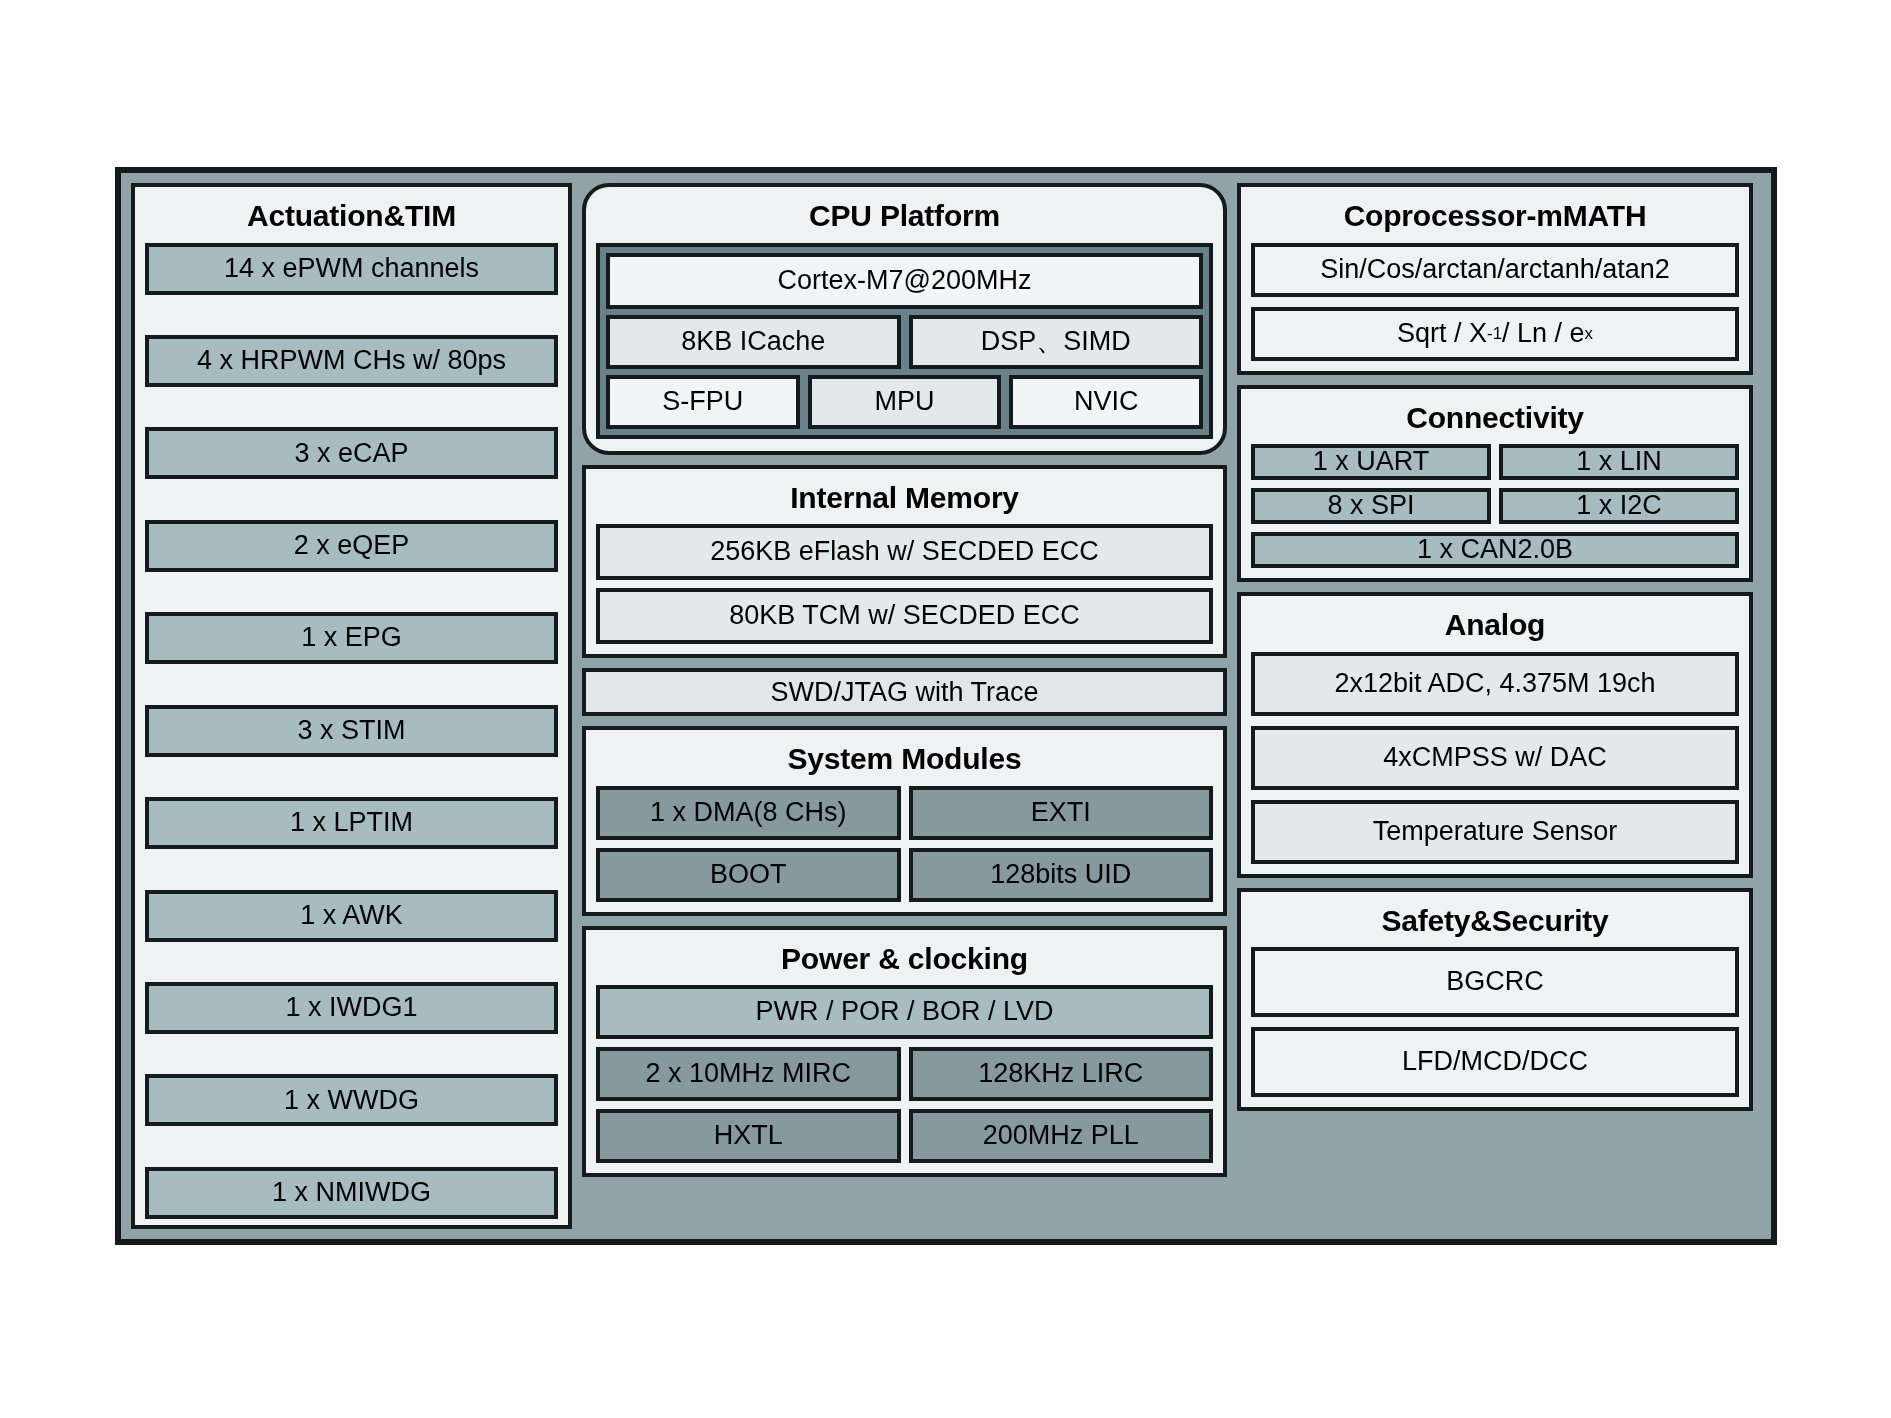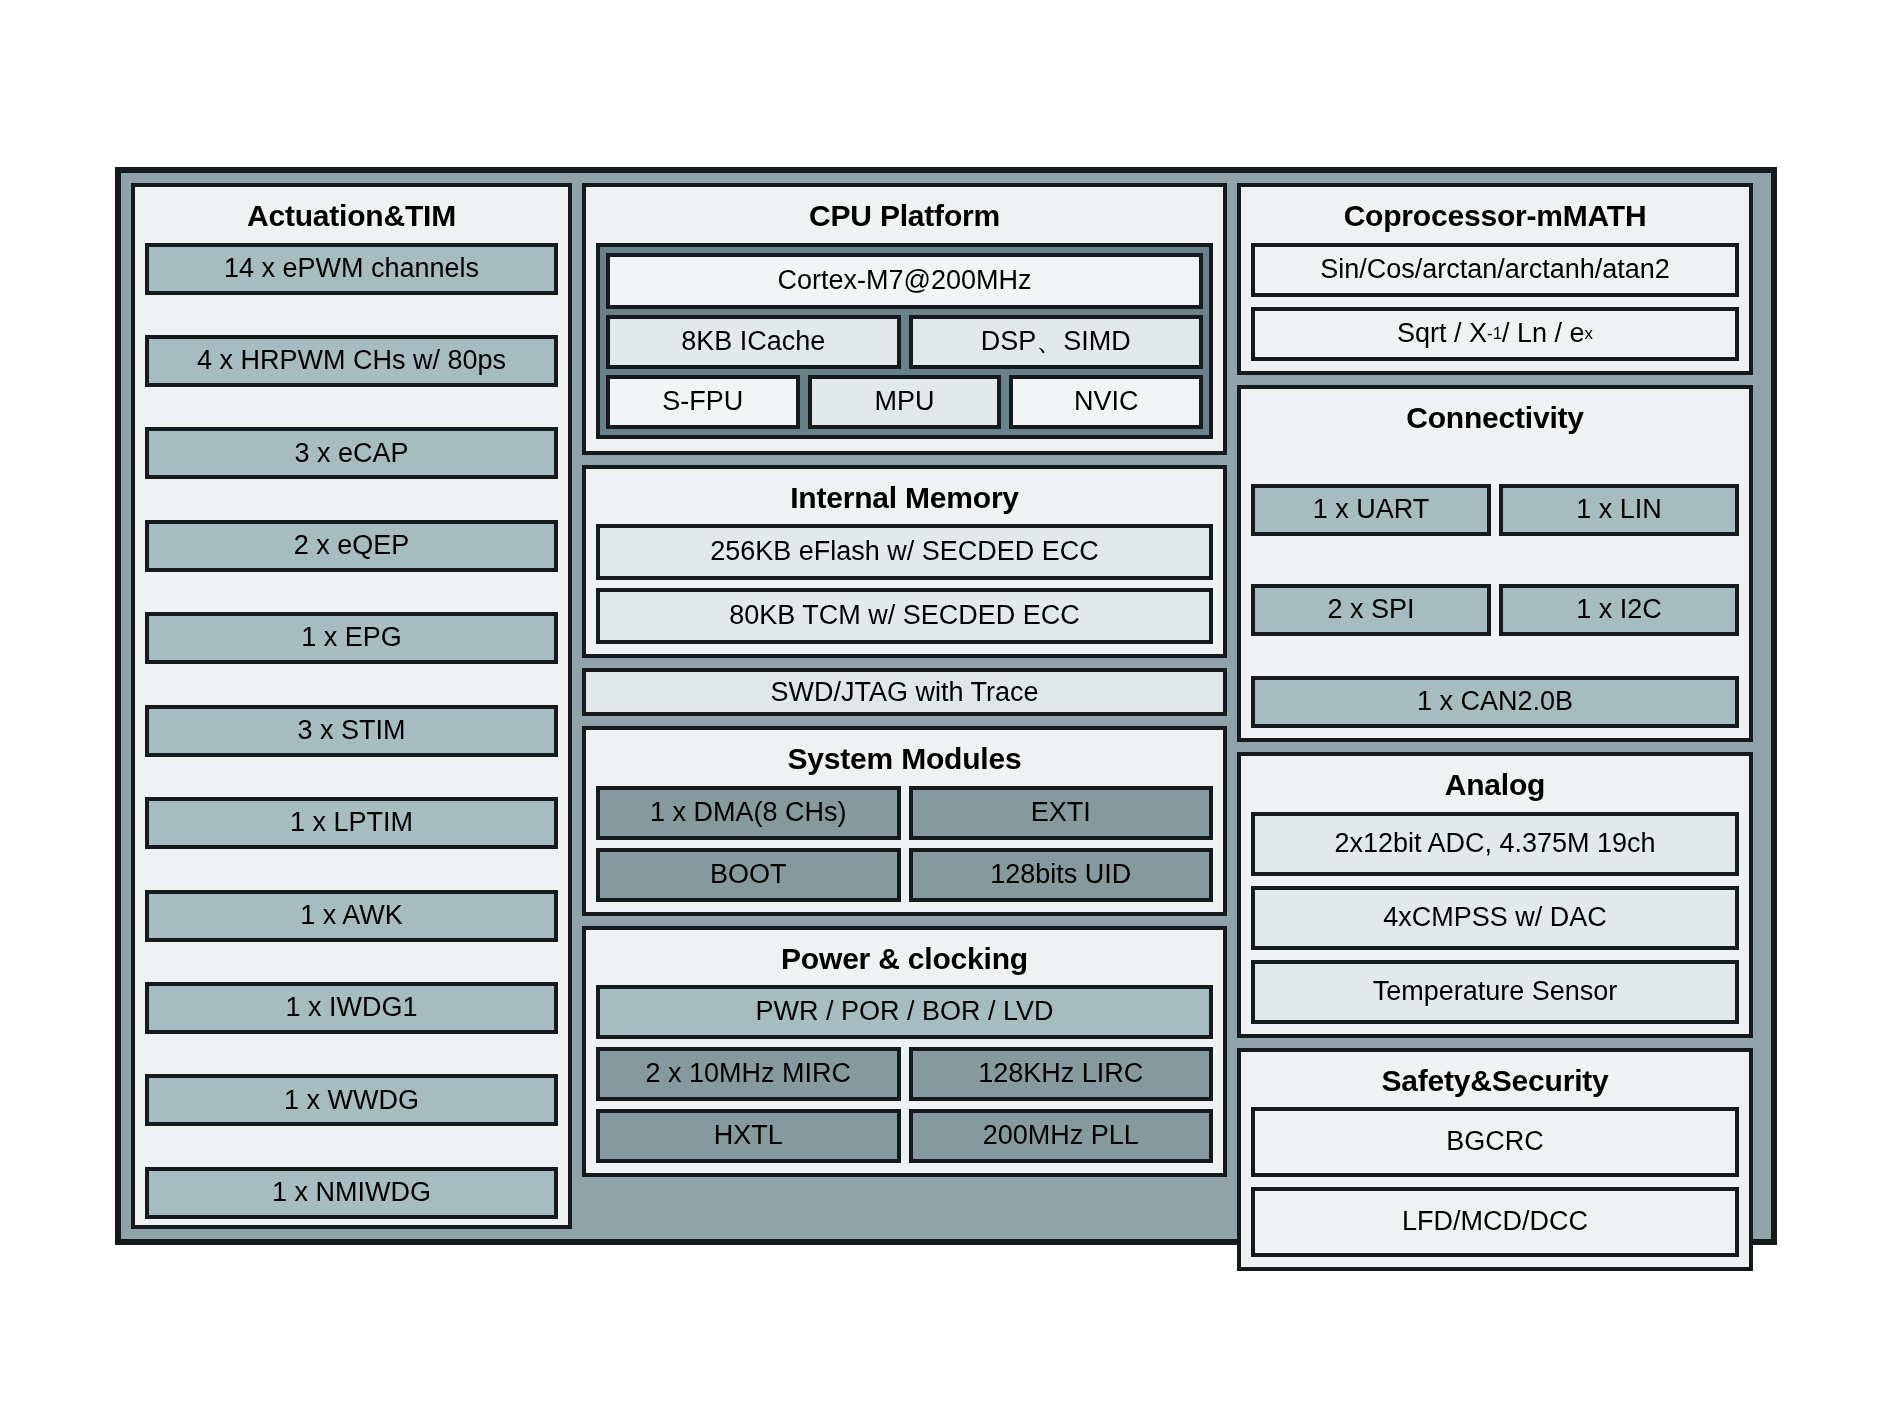--- a/index.html
+++ b/index.html
@@ -90,21 +90,21 @@
     display: flex;
     flex-direction: column;
     justify-content: space-between;
   }
   #actuation-list .cell {
     height: 52px;
     flex: 0 0 52px;
   }
 
   
-  #cpu-group { padding-bottom: 12px; }
+  #cpu-group { padding-bottom: 12px; border-radius: 27px; }
   #cpu-inner {
     border: 4px solid #151a1c;
     background: #69828a;
     box-sizing: border-box;
     padding: 6px;
     display: flex;
     flex-direction: column;
     gap: 6px;
   }
   #cpu-core-cell { height: 56px; }
@@ -134,21 +134,21 @@
   
   .pair-row { display: flex; gap: 8px; }
   .pair-row > .cell { flex: 1 1 0; height: 54px; }
   .stack-gap > * + * { margin-top: 8px; }
   .full-cell { height: 54px; }
 
   
   #coproc-group .cell { height: 54px; }
   #coproc-group .cell + .cell { margin-top: 10px; }
 
-  #connectivity-group .cell { height: 52px; margin-top: 40px; }
+  #connectivity-group .cell { height: 36px; }
   #analog-group .cell { height: 64px; }
   #analog-group .cell + .cell { margin-top: 10px; }
   #safety-group .cell { height: 70px; }
   #safety-group .cell + .cell { margin-top: 10px; }
 
   sup { font-size: 0.62em; vertical-align: super; line-height: 0; }
 </style>
 </head>
 <body>
 
@@ -244,21 +244,21 @@
     </div>
 
     <div class="group" id="connectivity-group">
       <div class="group-title">Connectivity</div>
       <div class="stack-gap">
         <div class="pair-row">
           <div class="cell fill-mid">1 x UART</div>
           <div class="cell fill-mid">1 x LIN</div>
         </div>
         <div class="pair-row">
-          <div class="cell fill-mid">2 x SPI</div>
+          <div class="cell fill-mid">8 x SPI</div>
           <div class="cell fill-mid">1 x I2C</div>
         </div>
         <div class="cell fill-mid full-cell">1 x CAN2.0B</div>
       </div>
     </div>
 
     <div class="group" id="analog-group">
       <div class="group-title">Analog</div>
       <div class="cell fill-light">2x12bit ADC, 4.375M 19ch</div>
       <div class="cell fill-light">4xCMPSS w/ DAC</div>

